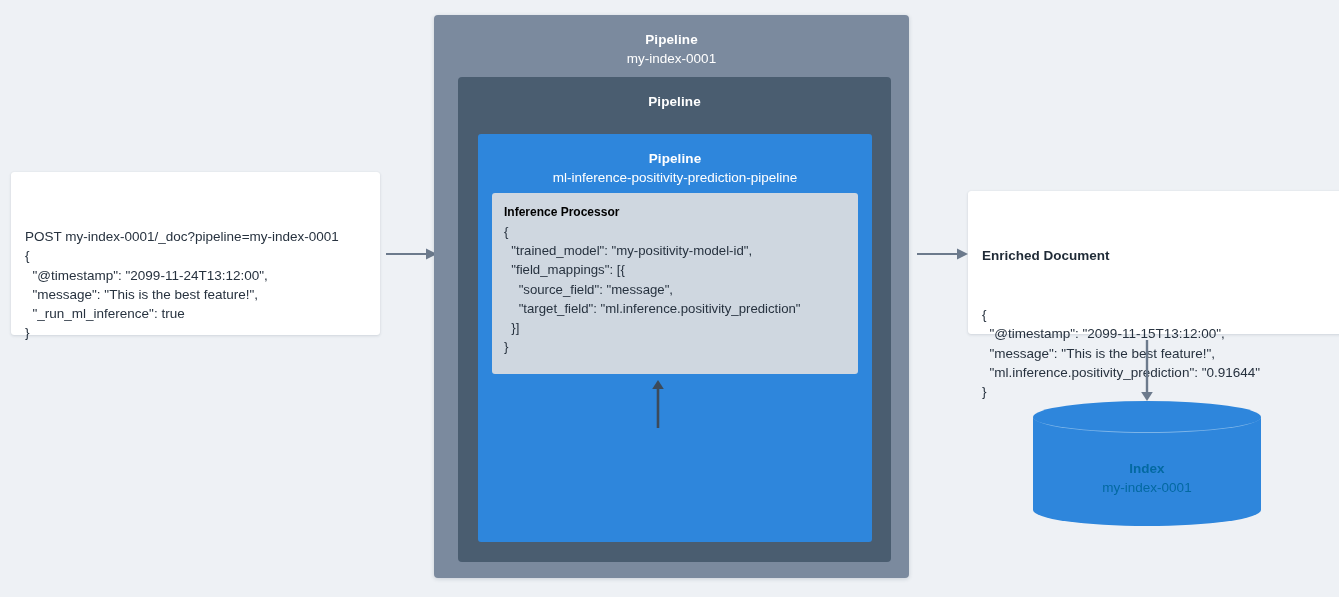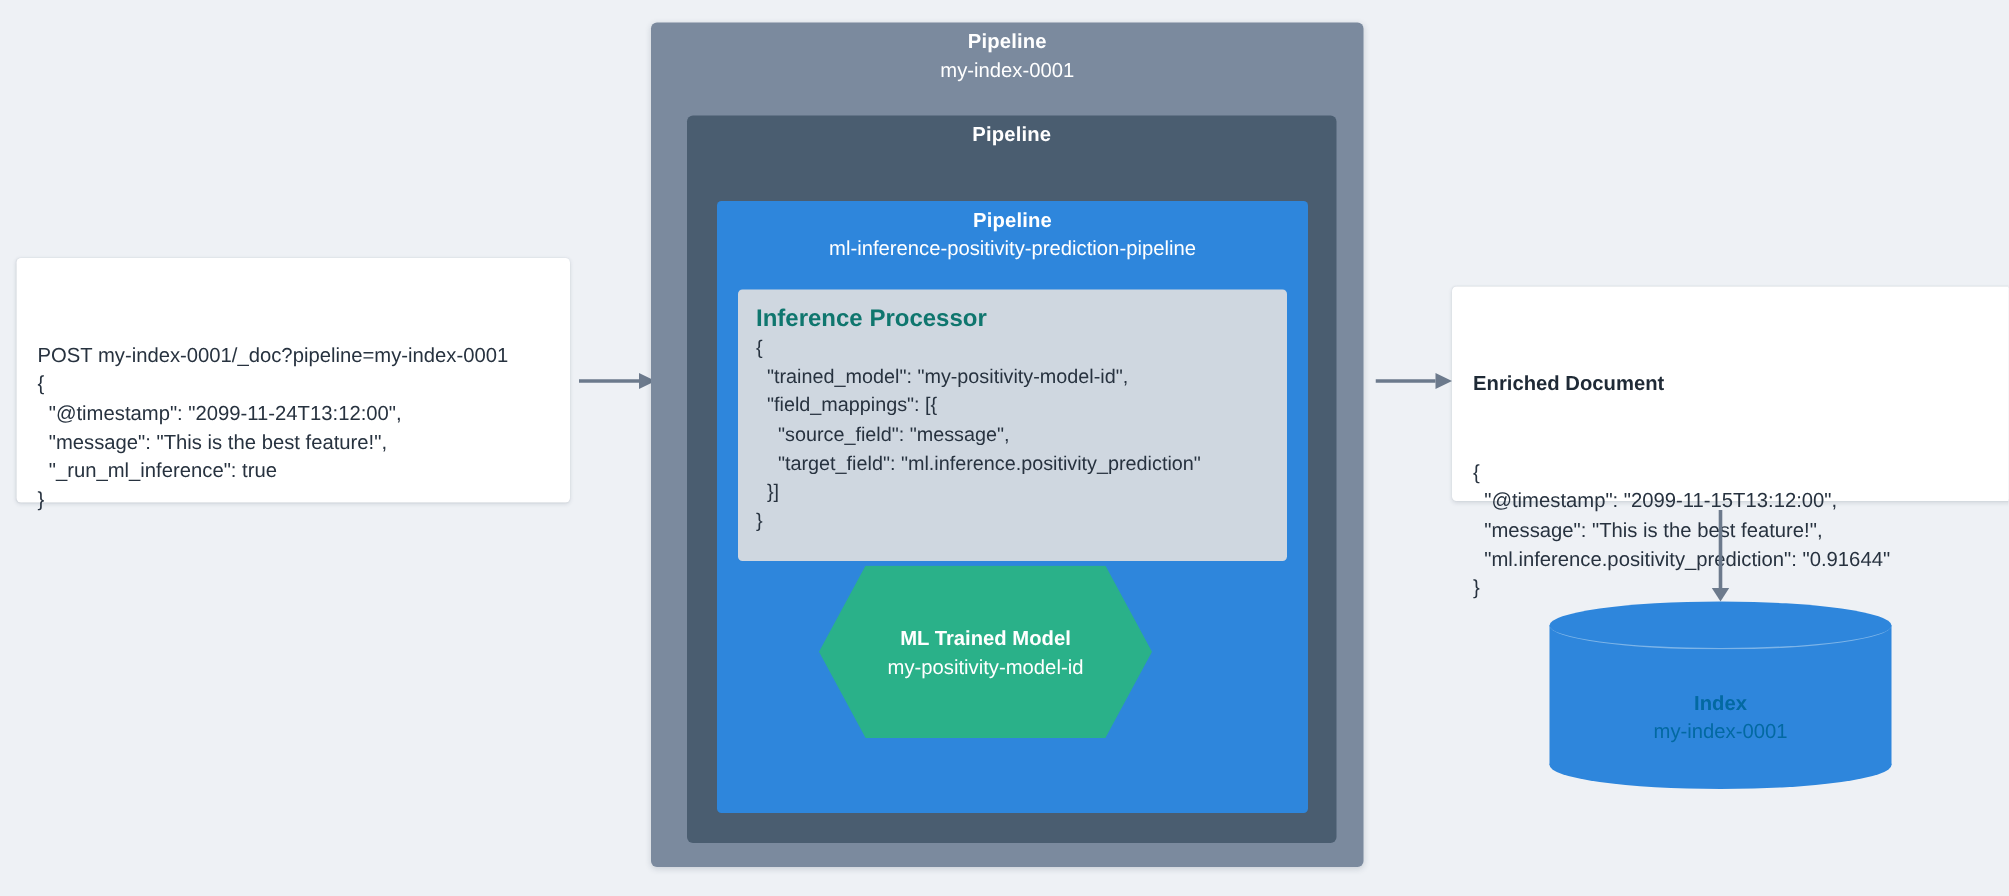--- a/index.html
+++ b/index.html
@@ -76,21 +76,21 @@
     width: 394px;
     height: 408px;
     background: #2e86dc;
     border-radius: 3px;
     box-sizing: border-box;
     overflow: visible;
   }
   .pipe-head {
     text-align: center;
     color: #ffffff;
-    padding-top: 4px;
+    padding-top: 16px;
   }
   .pipe-head .lbl {
     display: block;
     font-weight: bold;
     font-size: 13.5px;
     line-height: 18px;
     letter-spacing: 0.1px;
   }
   .pipe-head .val {
     display: block;
@@ -109,23 +109,23 @@
     border-radius: 3px;
     box-sizing: border-box;
     padding: 10px 12px;
     color: #27323f;
     font-size: 13.2px;
     line-height: 19.2px;
   }
   .proc-title {
     display: block;
     font-weight: bold;
-    font-size: 16px;
-    line-height: 19px;
-    color: #0f766e;
+    font-size: 12px;
+    line-height: 19px;
+    color: #000000;
   }
   .proc-body {
     display: block;
     white-space: pre;
     font-size: 13.2px;
     line-height: 19.2px;
     color: #27323f;
   }
 
   
@@ -267,26 +267,20 @@
     "target_field": "ml.inference.positivity_prediction"
   }]
 }</span>
         </div>
 
         <svg class="arrow" style="left:172px; top:246px;" width="16" height="48" viewBox="0 0 16 48">
           <line x1="8" y1="48" x2="8" y2="8" stroke="#3c4a5a" stroke-width="2.6"></line>
           <polygon points="2.2,9 8,0 13.8,9" fill="#3c4a5a"></polygon>
         </svg>
 
-        <div class="hexwrap">
-          <div class="hex">
-            <span class="lbl">ML Trained Model</span>
-            <span class="val">my-positivity-model-id</span>
-          </div>
-        </div>
 
       </div>
     </div>
   </div>
 
   <svg class="arrow" style="left:917px; top:246px;" width="52" height="16" viewBox="0 0 52 16">
     <line x1="0" y1="8" x2="40" y2="8" stroke="#6c7a8c" stroke-width="2.2"></line>
     <polygon points="40,2.6 51,8 40,13.4" fill="#6c7a8c"></polygon>
   </svg>
 

